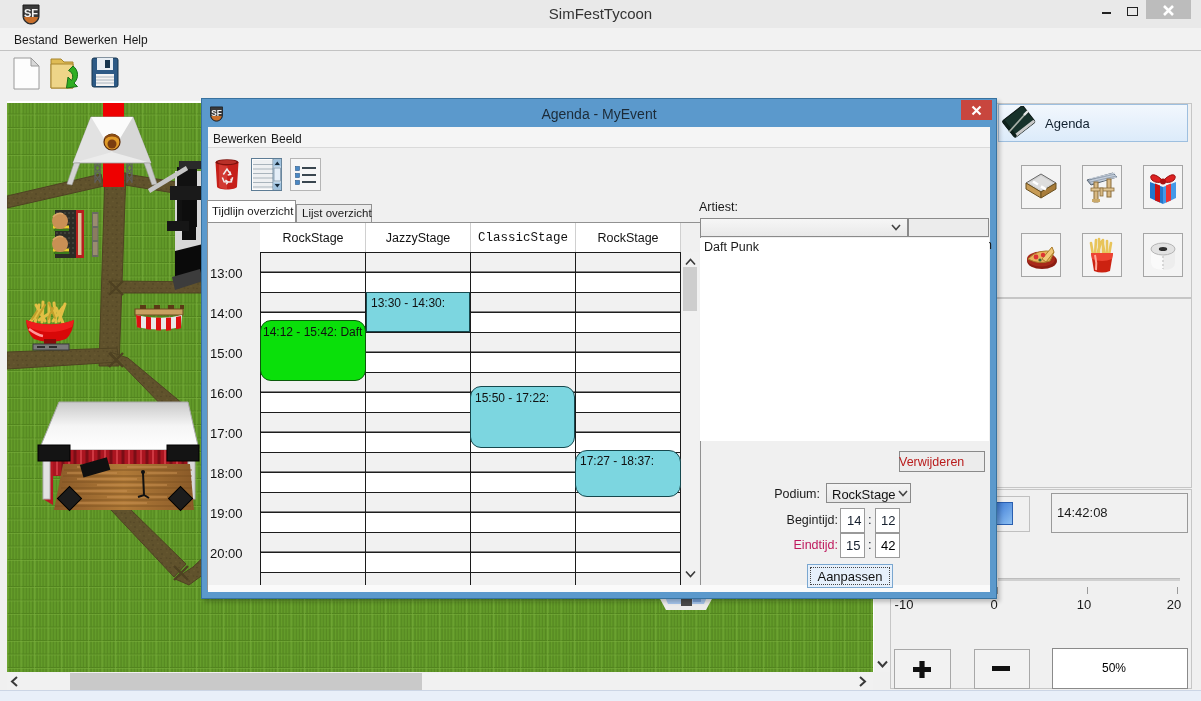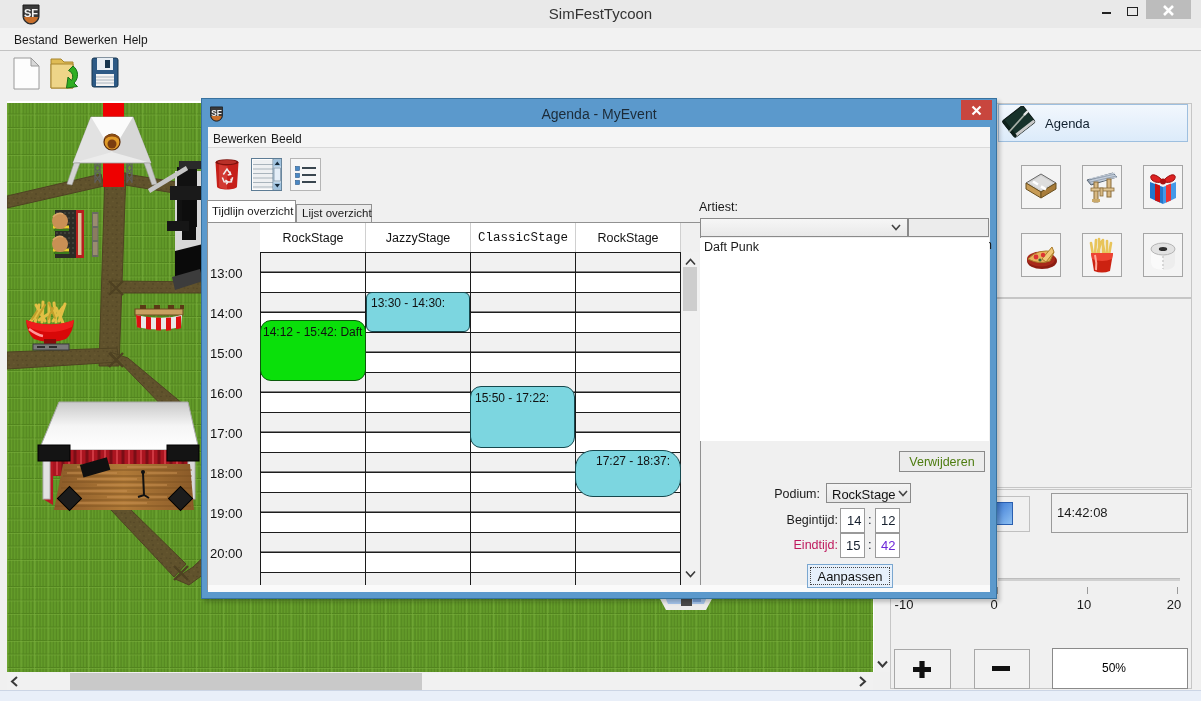--- a/index.html
+++ b/index.html
@@ -422,24 +422,24 @@
 
 <div class="txt" style="left:210px;top:266px;font-size:13px;color:#111;">13:00</div>
 <div class="txt" style="left:210px;top:306px;font-size:13px;color:#111;">14:00</div>
 <div class="txt" style="left:210px;top:346px;font-size:13px;color:#111;">15:00</div>
 <div class="txt" style="left:210px;top:386px;font-size:13px;color:#111;">16:00</div>
 <div class="txt" style="left:210px;top:426px;font-size:13px;color:#111;">17:00</div>
 <div class="txt" style="left:210px;top:466px;font-size:13px;color:#111;">18:00</div>
 <div class="txt" style="left:210px;top:506px;font-size:13px;color:#111;">19:00</div>
 <div class="txt" style="left:210px;top:546px;font-size:13px;color:#111;">20:00</div>
 
-<div class="abs" style="left:366px;top:292px;width:104px;height:40px;background:#7cd6e0;border:1px solid #16484e;border-radius:6px;box-sizing:border-box;overflow:hidden;font-size:12px;color:#111;padding:3px 0 12px 4px;">13:30 - 14:30:</div>
+<div class="abs" style="left:366px;top:292px;width:104px;height:40px;background:#7cd6e0;border:1px solid #16484e;border-radius:0;box-sizing:border-box;overflow:hidden;font-size:12px;color:#111;padding:3px 0 12px 4px;">13:30 - 14:30:</div>
 <div class="abs" style="left:260px;top:320px;width:106px;height:61px;background:#0ae00a;border:1px solid #0a5a0a;border-radius:11px;box-sizing:border-box;overflow:hidden;font-size:12px;color:#111;padding:4px 0 0 2px;white-space:nowrap;">14:12 - 15:42: Daft Pu</div>
 <div class="abs" style="left:470px;top:386px;width:105px;height:62px;background:#7cd6e0;border:1px solid #16484e;border-radius:11px;box-sizing:border-box;overflow:hidden;font-size:12px;color:#111;padding:4px 0 0 4px;">15:50 - 17:22:</div>
-<div class="abs" style="left:575px;top:450px;width:106px;height:47px;background:#7cd6e0;border:1px solid #16484e;border-radius:18px;box-sizing:border-box;overflow:hidden;font-size:12px;color:#111;padding:3px 0 0 20px;">17:27 - 18:37:</div>
+<div class="abs" style="left:575px;top:450px;width:106px;height:47px;background:#7cd6e0;border:1px solid #16484e;border-radius:12px;box-sizing:border-box;overflow:hidden;font-size:12px;color:#111;padding:3px 0 0 4px;">17:27 - 18:37:</div>
 <div class="abs" style="left:208px;top:585px;width:782px;height:7px;background:#fafafa;"></div>
 
 <div class="abs" style="left:681px;top:252px;width:18px;height:333px;background:#f1f1f1;"></div>
 <svg class="abs" style="left:685px;top:258px" width="11" height="8" viewBox="0 0 11 8">
     <path d="M1 6.5 L5.5 1.5 L10 6.5" stroke="#3a3a3a" stroke-width="1.6" fill="none"></path>
   </svg>
 <svg class="abs" style="left:685px;top:570px" width="11" height="8" viewBox="0 0 11 8">
     <path d="M1 1.5 L5.5 6.5 L10 1.5" stroke="#3a3a3a" stroke-width="1.6" fill="none"></path>
   </svg>
 <div class="abs" style="left:683px;top:267px;width:14px;height:44px;background:#cdcdcd;"></div>
@@ -447,34 +447,34 @@
 <div class="txt" style="left:699px;top:200px;font-size:12.5px;color:#1a1a1a;">Artiest:</div>
 <div class="abs" style="left:700px;top:218px;width:208px;height:19px;background:linear-gradient(#f6f6f6,#e9e9e9);border:1px solid #8a8a8a;box-sizing:border-box;"></div>
 <svg class="abs" style="left:891px;top:224px" width="10" height="7" viewBox="0 0 10 7">
     <path d="M1 1 L5 5.5 L9 1" stroke="#444" stroke-width="1.6" fill="none"></path>
   </svg>
 <div class="abs" style="left:908px;top:218px;width:81px;height:19px;background:#ececec;border:1px solid #8a8a8a;box-sizing:border-box;"></div>
 <div class="txt" style="left:908px;top:238px;width:84px;text-align:right;font-size:12.5px;color:#1a1a1a;">Toevoegen</div>
 <div class="abs" style="left:700px;top:238px;width:289px;height:203px;background:#fff;"></div>
 <div class="txt" style="left:704px;top:240px;font-size:12.5px;color:#1a1a1a;">Daft Punk</div>
 <div class="abs" style="left:899px;top:451px;width:86px;height:21px;background:#ececec;border:1px solid #8a8a8a;box-sizing:border-box;"></div>
-<div class="txt" style="left:899px;top:455px;width:86px;text-align:center;font-size:12.5px;color:#4d7c0f;">Verwijderen</div>
+<div class="txt" style="left:899px;top:455px;width:86px;text-align:left;font-size:12.5px;color:#b91c1c;">Verwijderen</div>
 <div class="txt" style="left:740px;top:487px;width:80px;text-align:right;font-size:12.5px;color:#1a1a1a;">Podium:</div>
 <div class="abs" style="left:826px;top:483px;width:85px;height:20px;background:linear-gradient(#f4f4f4,#e6e6e6);border:1px solid #8a8a8a;box-sizing:border-box;"></div>
 <div class="txt" style="left:832px;top:487px;font-size:13px;color:#111;">RockStage</div>
 <svg class="abs" style="left:898px;top:490px" width="10" height="7" viewBox="0 0 10 7">
     <path d="M1 1 L5 5.5 L9 1" stroke="#444" stroke-width="1.6" fill="none"></path>
   </svg>
 <div class="txt" style="left:758px;top:513px;width:80px;text-align:right;font-size:12.5px;color:#1a1a1a;">Begintijd:</div>
 <div class="abs" style="left:840px;top:508px;width:25px;height:25px;background:#fff;border:1px solid #9a9a9a;box-sizing:border-box;"></div>
 <div class="txt" style="left:847px;top:513px;font-size:13px;color:#16202e;">14</div>
 <div class="txt" style="left:868px;top:512px;font-size:13px;color:#16202e;">:</div>
 <div class="abs" style="left:875px;top:508px;width:25px;height:25px;background:#fff;border:1px solid #9a9a9a;box-sizing:border-box;"></div>
 <div class="txt" style="left:881px;top:513px;font-size:13px;color:#16202e;">12</div>
 <div class="txt" style="left:758px;top:538px;width:80px;text-align:right;font-size:12.5px;color:#be185d;">Eindtijd:</div>
 <div class="abs" style="left:840px;top:533px;width:25px;height:25px;background:#fff;border:1px solid #9a9a9a;box-sizing:border-box;"></div>
 <div class="txt" style="left:846px;top:538px;font-size:13px;color:#16202e;">15</div>
 <div class="txt" style="left:868px;top:537px;font-size:13px;color:#16202e;">:</div>
 <div class="abs" style="left:875px;top:533px;width:25px;height:25px;background:#fff;border:1px solid #9a9a9a;box-sizing:border-box;"></div>
-<div class="txt" style="left:881px;top:538px;font-size:13px;color:#6d28d9;">42</div>
+<div class="txt" style="left:881px;top:538px;font-size:13px;color:#000000;">42</div>
 <div class="abs" style="left:807px;top:564px;width:86px;height:24px;background:#e6f0fb;border:1px solid #7aa7d0;box-sizing:border-box;"></div>
 <div class="abs" style="left:810px;top:567px;width:80px;height:18px;border:1px dotted #444;box-sizing:border-box;"></div>
 <div class="txt" style="left:807px;top:569px;width:86px;text-align:center;font-size:13px;color:#111;">Aanpassen</div>
 
 </body></html>

